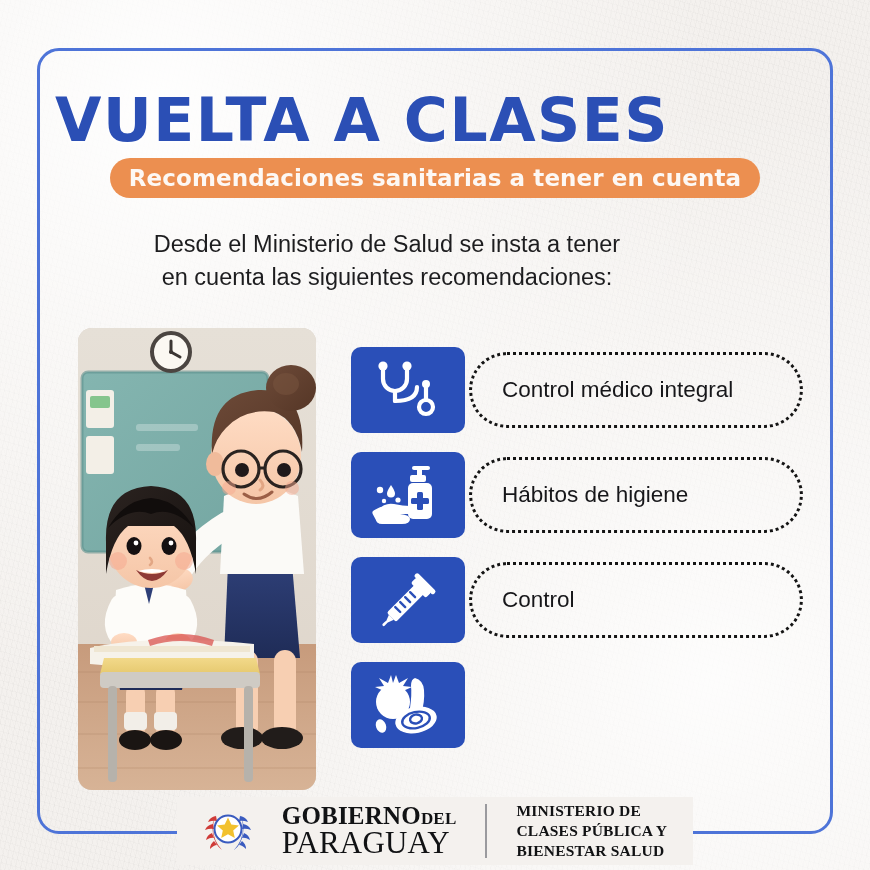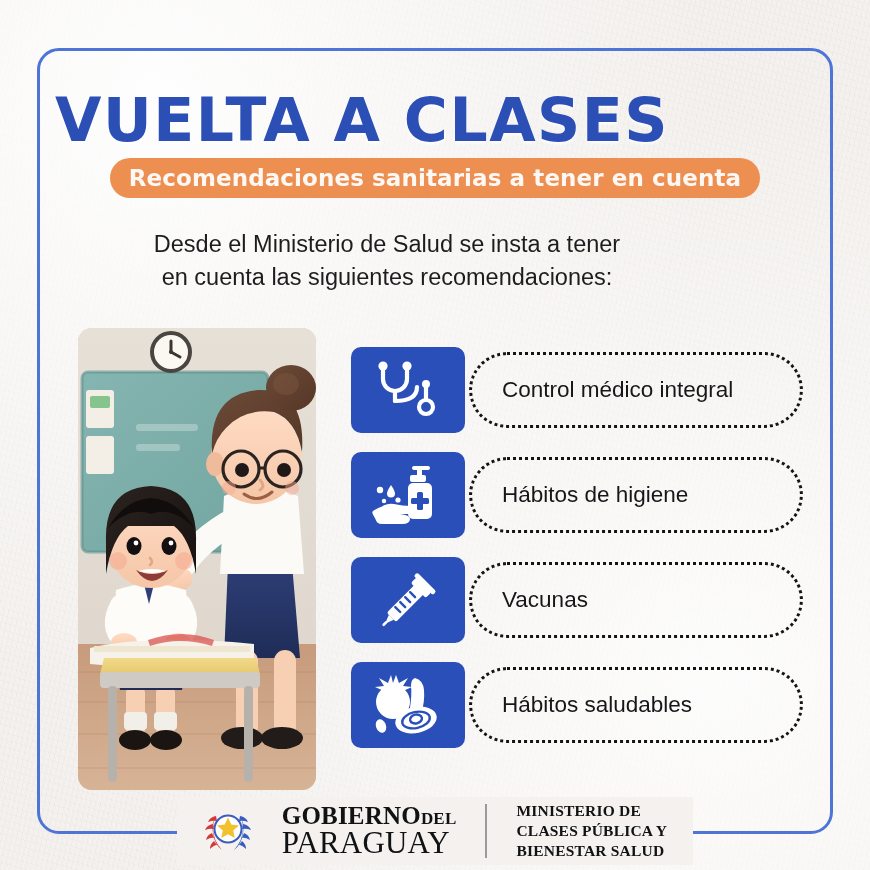--- a/index.html
+++ b/index.html
@@ -435,21 +435,21 @@
             <g stroke="#2a4fb8" stroke-width="2.4" stroke-linecap="round">
               <line x1="22" y1="27" x2="22" y2="34"></line>
               <line x1="29" y1="27" x2="29" y2="34"></line>
               <line x1="36" y1="27" x2="36" y2="34"></line>
               <line x1="43" y1="27" x2="43" y2="34"></line>
             </g>
           </g>
         </svg>
       </div>
       <div class="rec-pill">
-        <span class="rec-label">Vacunas</span>
+        <span class="rec-label">Control</span>
       </div>
     </div>
 
     <div class="rec-row">
       <div class="rec-tile">
         <svg width="74" height="62" viewBox="0 0 74 62" xmlns="http://www.w3.org/2000/svg">
           <g fill="#ffffff">
 
             <path d="M44 4 q8 2 9 12 q1 12 -3 24 q-4 10 -9 8 q-4 -2 -2 -14 q2 -14 1 -22 q0 -7 4 -8 z"></path>
 
@@ -459,23 +459,20 @@
 
             <ellipse cx="45" cy="46" rx="21" ry="13" transform="rotate(-12 45 46)"></ellipse>
 
             <ellipse cx="10" cy="52" rx="5" ry="7" transform="rotate(-20 10 52)"></ellipse>
           </g>
           <g fill="none" stroke="#2a4fb8" stroke-width="2.4">
             <ellipse cx="45" cy="46" rx="14" ry="8" transform="rotate(-12 45 46)"></ellipse>
             <ellipse cx="45" cy="45" rx="6" ry="4.4" transform="rotate(-12 45 45)"></ellipse>
           </g>
         </svg>
-      </div>
-      <div class="rec-pill">
-        <span class="rec-label">Hábitos saludables</span>
       </div>
     </div>
 
   </div>
 
   <div id="footer">
     <div id="footer-inner">
 
       <span>
         <svg width="50" height="50" viewBox="0 0 50 50" xmlns="http://www.w3.org/2000/svg">

